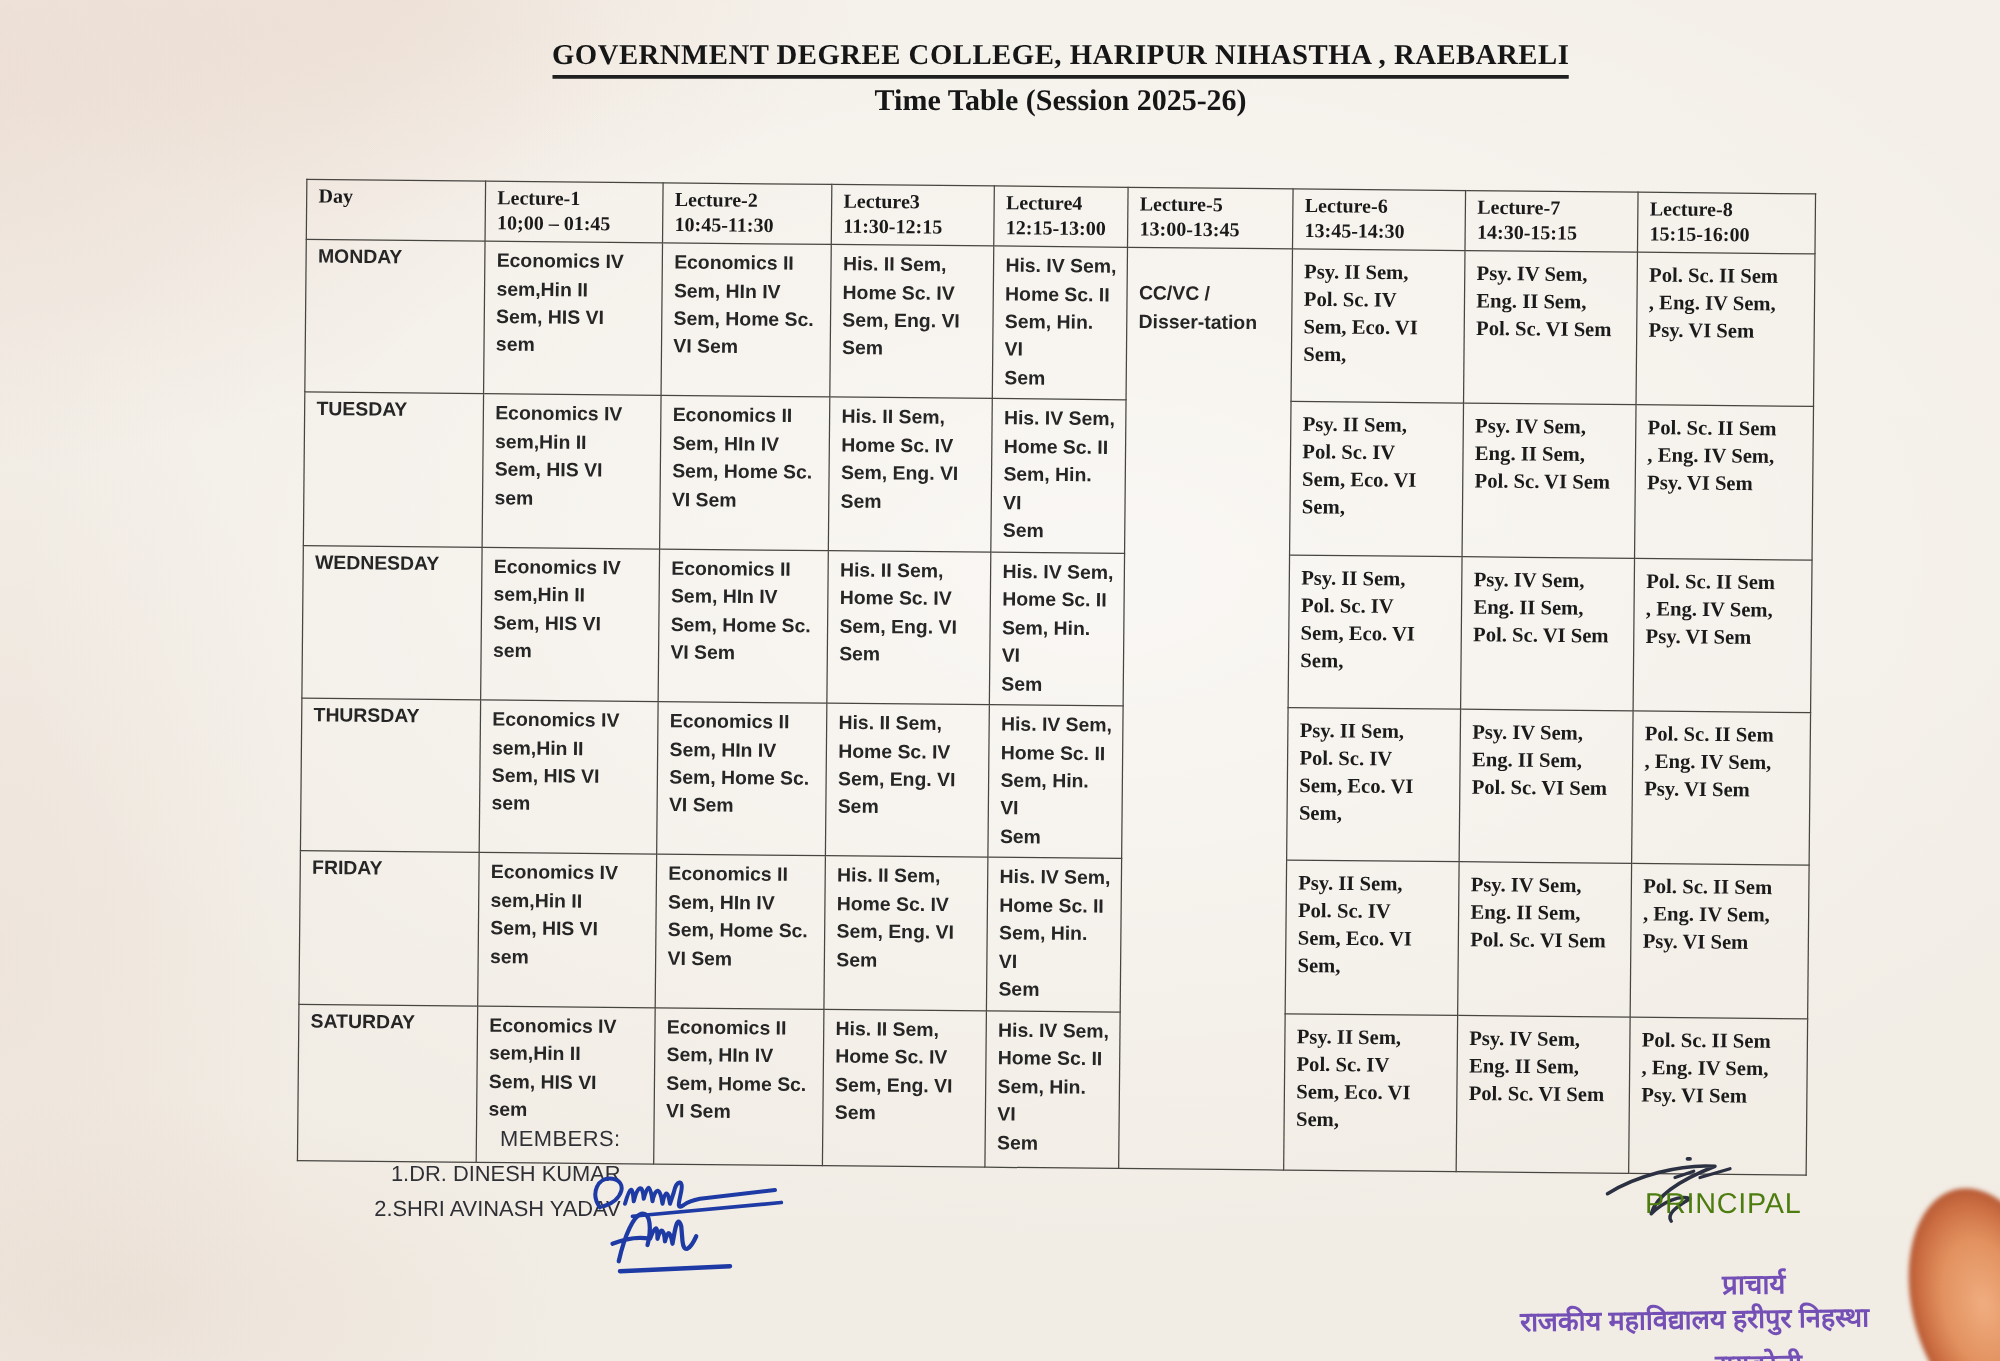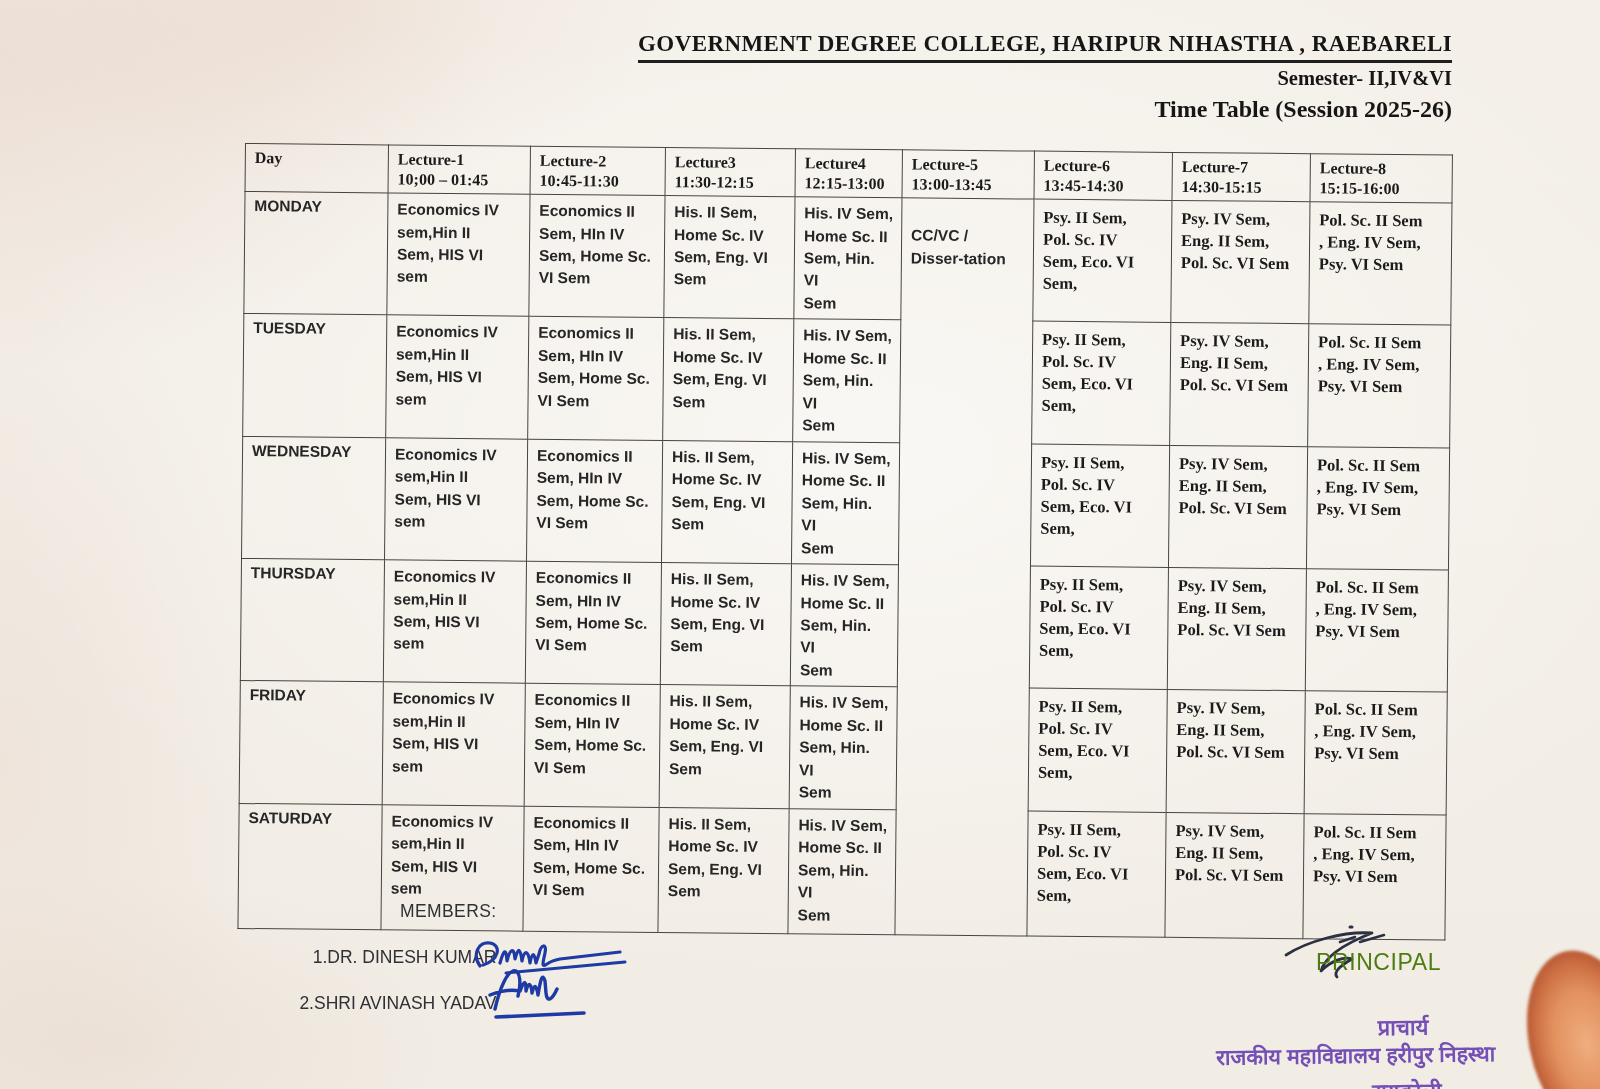--- a/index.html
+++ b/index.html
@@ -15,61 +15,60 @@
       linear-gradient(#f4f0e9,#f1ece4);
   }
   
   .title-block{position:absolute;left:245px;top:31px;width:1207px;text-align:center;
     font-family:"Liberation Serif",serif;color:#161616;font-weight:bold;}
   .t1{display:inline-block;font-size:23px;letter-spacing:.4px;
       border-bottom:3px solid #1f1f1f;padding-bottom:3px;}
   .t2{font-size:21px;margin-top:5px;}
   .t3{font-size:20.5px;margin-top:4px;}
   .t4{font-size:24px;margin-top:5px;}
-  .title-block div{line-height:1.15;text-align:right;}
+  .title-block div{line-height:1.15;}
   
   .table-wrap{position:absolute;left:245px;top:143px;transform:rotate(0.55deg);transform-origin:0 0;}
   table{border-collapse:collapse;table-layout:fixed;width:1207px;}
   td,th{border:1.6px solid #474540;vertical-align:top;padding:5px 8px 4px 9px;
         white-space:pre-line;overflow:hidden;}
   th{text-align:left;font-family:"Liberation Serif",serif;font-size:16px;color:#1a1a1a;
      font-weight:bold;line-height:1.22;padding-top:4px;}
   th .h-time{display:block;}
   .sans{font-family:"Liberation Sans",sans-serif;font-weight:bold;font-size:15.5px;
         color:#262626;line-height:1.45;}
   .serif{font-family:"Liberation Serif",serif;font-weight:bold;font-size:16.5px;
          color:#1b1b1b;line-height:1.33;padding-top:7px;}
   .daycell{font-family:"Liberation Sans",sans-serif;font-weight:bold;font-size:15.5px;
            color:#262626;}
   .cc-cell{padding-top:26px;}
   
   .members{position:absolute;left:222px;top:901px;color:#2f3036;text-align:right;}
   .members-heading{font-size:17.5px;letter-spacing:.4px;}
-  .member-row{margin-top:25px;font-size:17.5px;line-height:21px;}
+  .member-row{margin-top:7px;font-size:17.5px;line-height:21px;}
   .member-row:first-of-type{margin-top:24px;}
   .m-num{display:inline-block;margin-left:56px;width:36px;}
   .sig{position:absolute;}
   .principal-label{position:absolute;left:1316px;top:949px;font-size:23px;
     letter-spacing:.6px;color:#4d7c0f;}
   .stamp{position:absolute;font-weight:bold;transform:rotate(-0.8deg);}
   .stamp-1{left:1338px;top:1011px;font-size:22px;width:130px;text-align:center;}
   .stamp-2{left:1216px;top:1040px;font-size:21.5px;white-space:nowrap;}
   .stamp-3{left:1372px;top:1075px;font-size:22px;white-space:nowrap;}
   
   .finger{position:absolute;right:-58px;bottom:-72px;width:142px;height:235px;
     border-radius:50%;transform:rotate(-14deg);
     background:radial-gradient(closest-side,#f0ad80 0%,#e2915f 45%,#cd7044 68%,#b95c36 80%,rgba(185,92,54,0) 81%);
     filter:blur(1.5px);}
 </style>
 </head>
 <body>
 
 <div class="title-block">
   <div><span class="t1">GOVERNMENT DEGREE COLLEGE, HARIPUR NIHASTHA , RAEBARELI</span></div>
-  <div class="t3">Semester- II,IV&amp;VI</div>
   <div class="t4">Time Table (Session 2025-26)</div>
 </div>
 
 <div class="table-wrap">
 <table>
   <colgroup>
     <col style="width:143px">
         <col style="width:142px">
         <col style="width:135px">
     <col style="width:130px">

